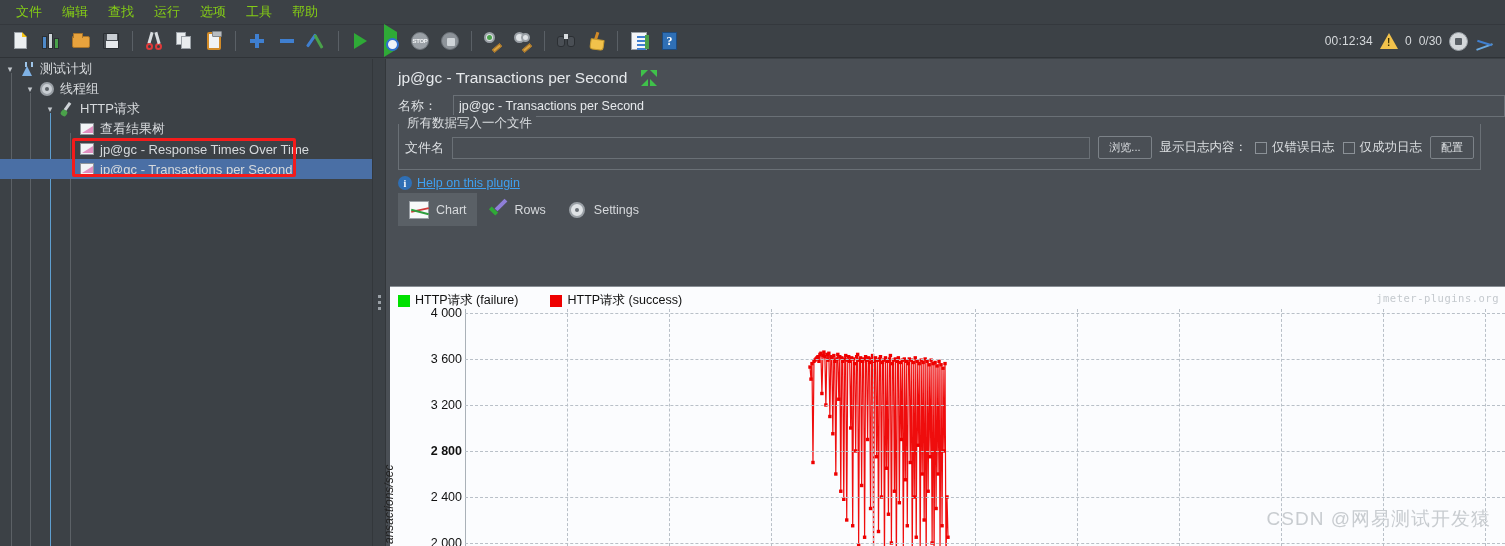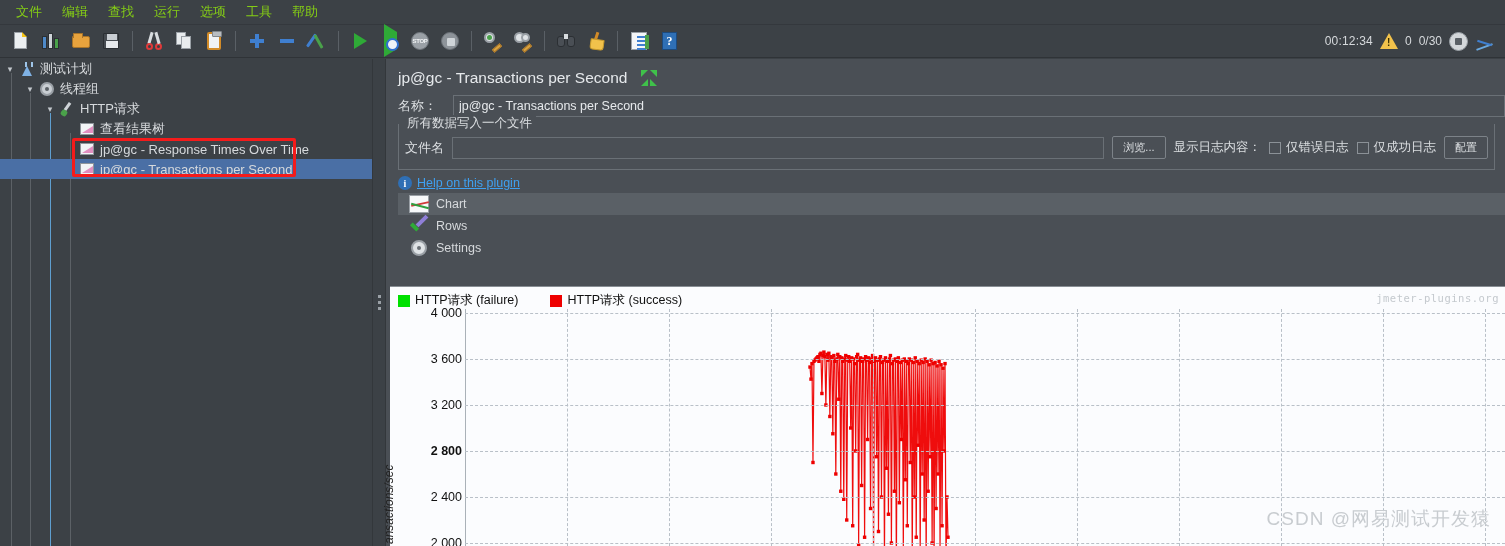--- a/index.html
+++ b/index.html
@@ -217,21 +217,21 @@
   .expand-ic i:nth-child(4){right:0;bottom:0;border-width:7px 0 0 7px;border-color:transparent transparent transparent #3fc14a;}
 
   .form-row { display:flex; align-items:center; padding:0 0 0 12px; margin-bottom:7px; }
   .form-label { color:#dcdfe2; font-size:13px; width:55px; flex:0 0 55px; }
   .form-input {
     flex:1; height:22px; background:#4a4f55; border:1px solid #6a7076;
     color:#e6e9ec; font-size:12.5px; padding:0 5px; outline:none;
     font-family:"Liberation Sans", sans-serif;
   }
   .group-box {
-    margin:6px 10px 0 12px; border:1px solid #6a7076; border-top:none;
+    margin:6px 24px 0 12px; border:1px solid #6a7076; border-top:none;
     position:relative; padding:12px 6px 10px 6px;
   }
   .group-legend {
     position:absolute; top:-9px; left:4px; background:#4a4f55;
     color:#dcdfe2; font-size:12.5px; padding:0 4px;
   }
   .file-row { display:flex; align-items:center; gap:8px; }
   .file-label { color:#dcdfe2; font-size:13px; flex:0 0 auto; }
   .file-input {
     flex:1; height:22px; background:#4a4f55; border:1px solid #6a7076;
@@ -250,21 +250,21 @@
   }
 
   .help-row { display:flex; align-items:center; gap:5px; padding:6px 0 3px 12px; }
   .info-ic {
     width:14px;height:14px;border-radius:50%;background:#2f6fb5;color:#fff;
     font-size:10px;display:flex;align-items:center;justify-content:center;
     font-family:"Liberation Serif",serif;font-weight:bold;
   }
   .help-link { color:#3fa0f0; font-size:12.5px; text-decoration:underline; cursor:pointer; }
 
-  .tabs { display:flex; align-items:stretch; margin-left:12px; height:33px;flex-direction:column; }
+  .tabs { display:flex; align-items:stretch; margin-left:12px; height:33px; }
   .tab {
     display:flex; align-items:center; gap:6px; padding:0 10px;
     color:#d6d9dc; font-size:12.5px; cursor:pointer;
   }
   .tab.active { background:#5a6066; }
   .tab-ico { width:22px; height:22px; position:relative; }
   .ti-chart{position:absolute;left:1px;top:2px;width:20px;height:18px;background:#f7f9fa;
     border:1px solid #9aa0a6;}
   .ti-chart:before{content:"";position:absolute;left:1px;top:7px;width:18px;height:1.5px;
     background:#d03a3a;transform:rotate(-12deg);}

